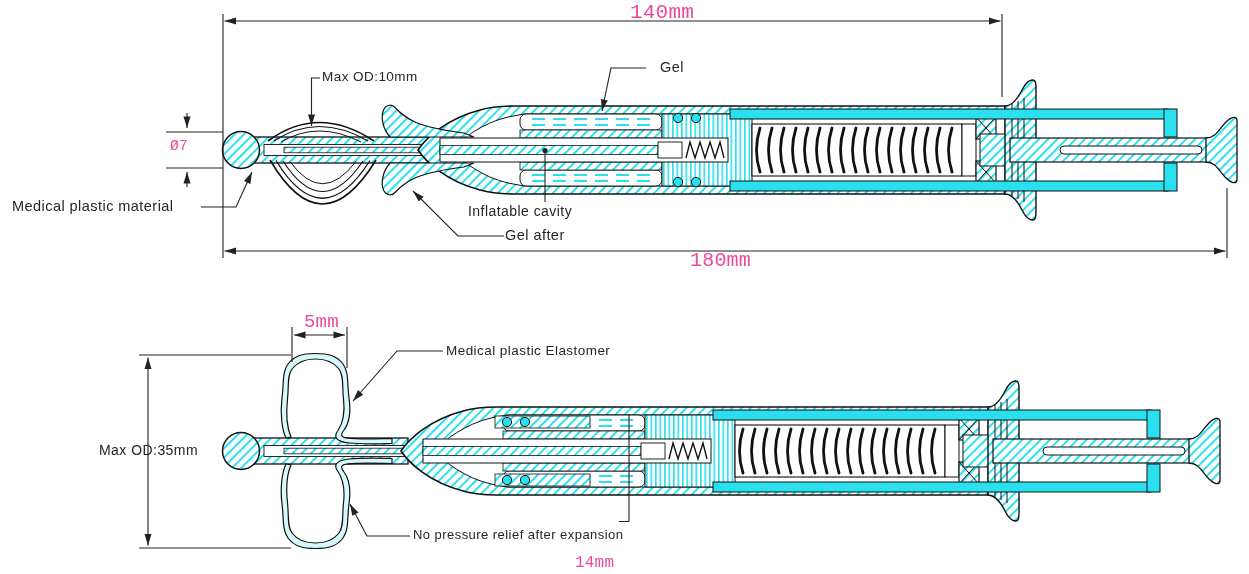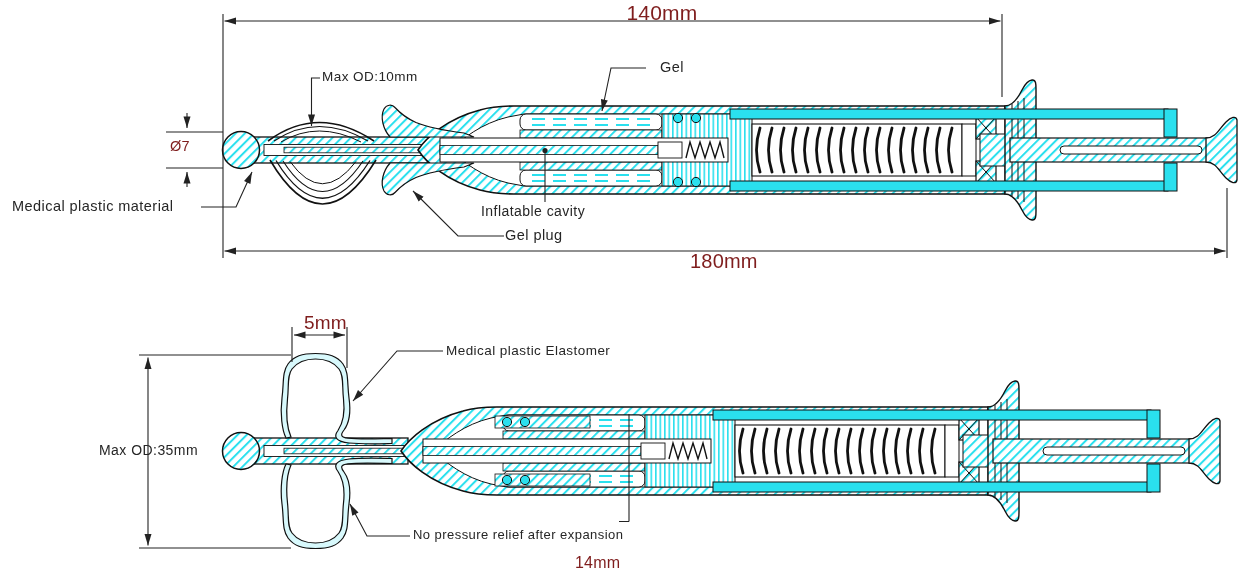--- a/index.html
+++ b/index.html
@@ -10,21 +10,21 @@
   html,body{margin:0;padding:0;background:#fff;}
   .stage{
     position:relative;width:1249px;height:574px;background:#fff;overflow:hidden;
     font-family:"Liberation Sans",sans-serif;
   }
   .stage svg{position:absolute;left:0;top:0;}
   .lbl{
     position:absolute;color:var(--text);white-space:nowrap;
     font-family:"Liberation Sans",sans-serif;letter-spacing:.45px;line-height:1;
   }
-  .dimtxt{letter-spacing:.2px;color:#7f1d1d;}
+  .dimtxt{letter-spacing:.2px;color:#ec4899;font-family:Liberation Mono, monospace;}
   .pat{fill:var(--accent-cyan);}
   .cy{fill:var(--accent-cyan);stroke:#111;stroke-width:1;}
   .ln{stroke:#222;stroke-width:1.1;fill:none;}
   .gd{stroke:var(--accent-cyan);stroke-width:2;stroke-dasharray:13 8;fill:none;}
   .arc{stroke:#111;fill:none;}
 </style>
 </head>
 <body>
 
 <div class="stage">
@@ -156,22 +156,22 @@
     <path class="ln" d="M410,536 L367,536 L350,504" marker-end="url(#ar)"></path>
   </g>
 </svg>
 
 <div class="lbl dimtxt" style="left:612px;top:2px;width:100px;text-align:center;font-size:21px;">140mm</div>
 <div class="lbl dimtxt" style="left:690px;top:233px;font-size:20px;margin-top:18px;">180mm</div>
 <div class="lbl" style="left:322px;top:70px;font-size:13.5px;">Max OD:10mm</div>
 <div class="lbl" style="left:652px;top:60px;font-size:14.5px;margin-left:8px;">Gel</div>
 <div class="lbl dimtxt" style="left:170px;top:139px;font-size:14.5px;">Ø7</div>
 <div class="lbl" style="left:12px;top:199px;font-size:14.5px;">Medical plastic material</div>
-<div class="lbl" style="left:468px;top:204px;font-size:14px;margin-left:13px;">Inflatable cavity</div>
-<div class="lbl" style="left:505px;top:228px;font-size:14.5px;">Gel plug</div>
+<div class="lbl" style="left:468px;top:204px;font-size:14px;">Inflatable cavity</div>
+<div class="lbl" style="left:505px;top:228px;font-size:14.5px;">Gel after</div>
 
 <div class="lbl dimtxt" style="left:304px;top:313px;width:60px;font-size:19px;">5mm</div>
 <div class="lbl" style="left:446px;top:344px;font-size:13.5px;">Medical plastic Elastomer</div>
 <div class="lbl" style="left:99px;top:443px;font-size:14px;">Max OD:35mm</div>
 <div class="lbl dimtxt" style="left:575px;top:512px;font-size:16px;margin-top:43px;">14mm</div>
 <div class="lbl" style="left:413px;top:528px;font-size:13px;">No pressure relief after expansion</div>
 
 </div>
 
 </body></html>

